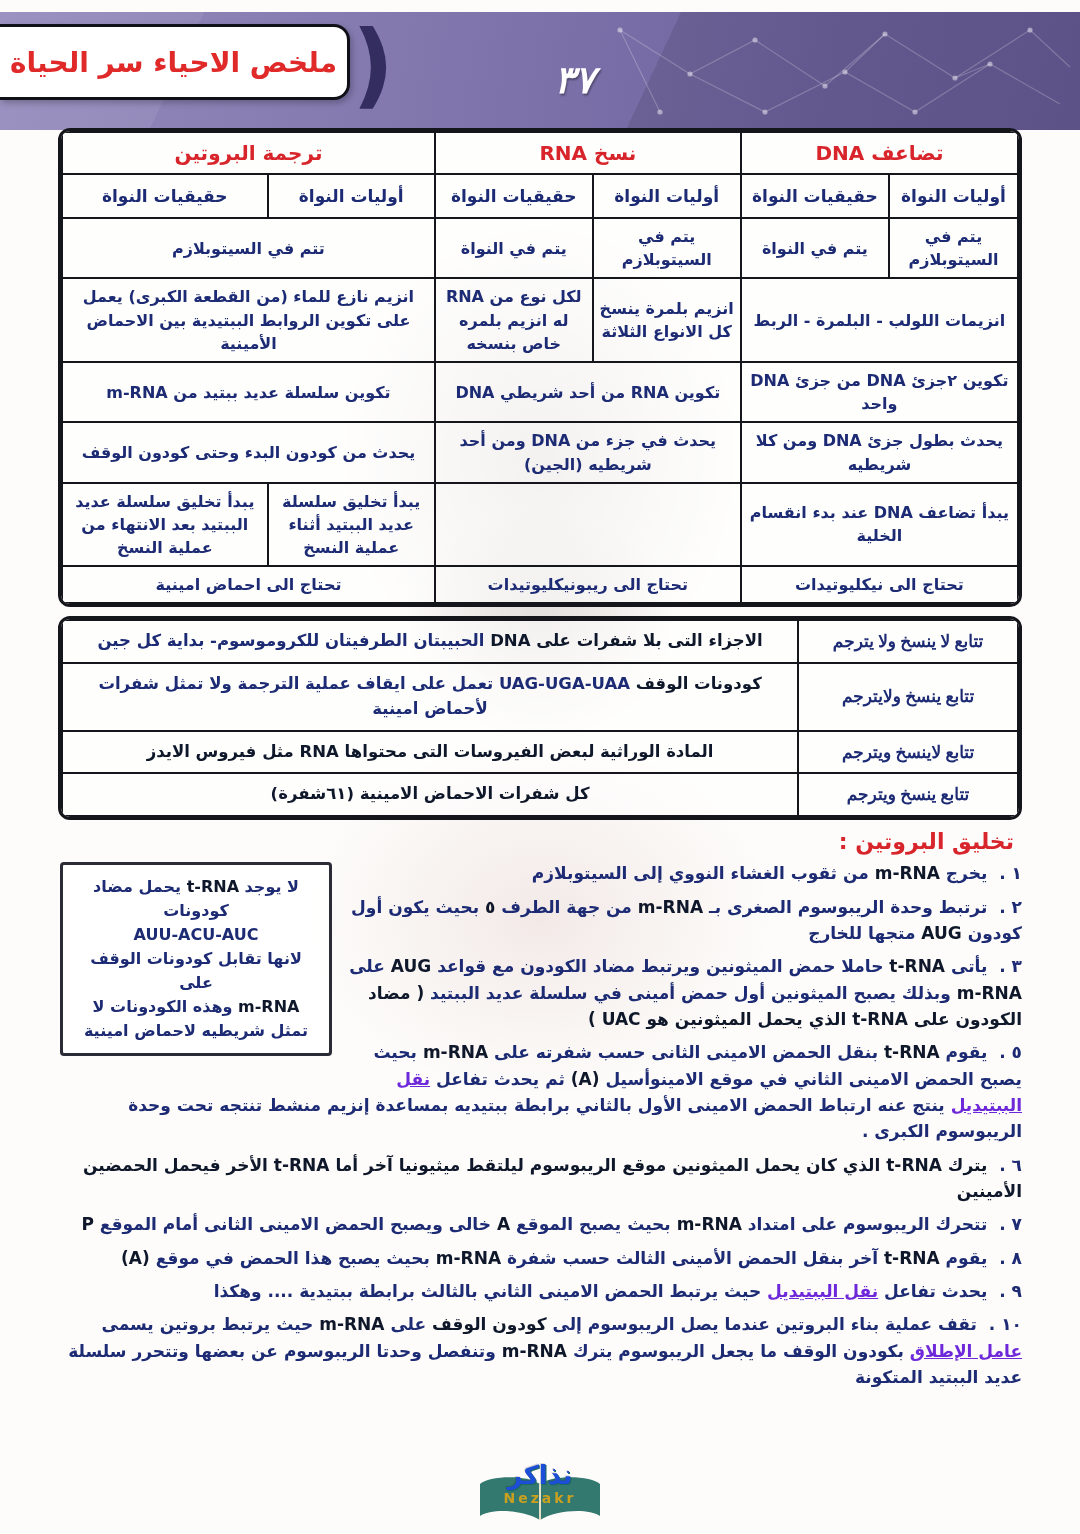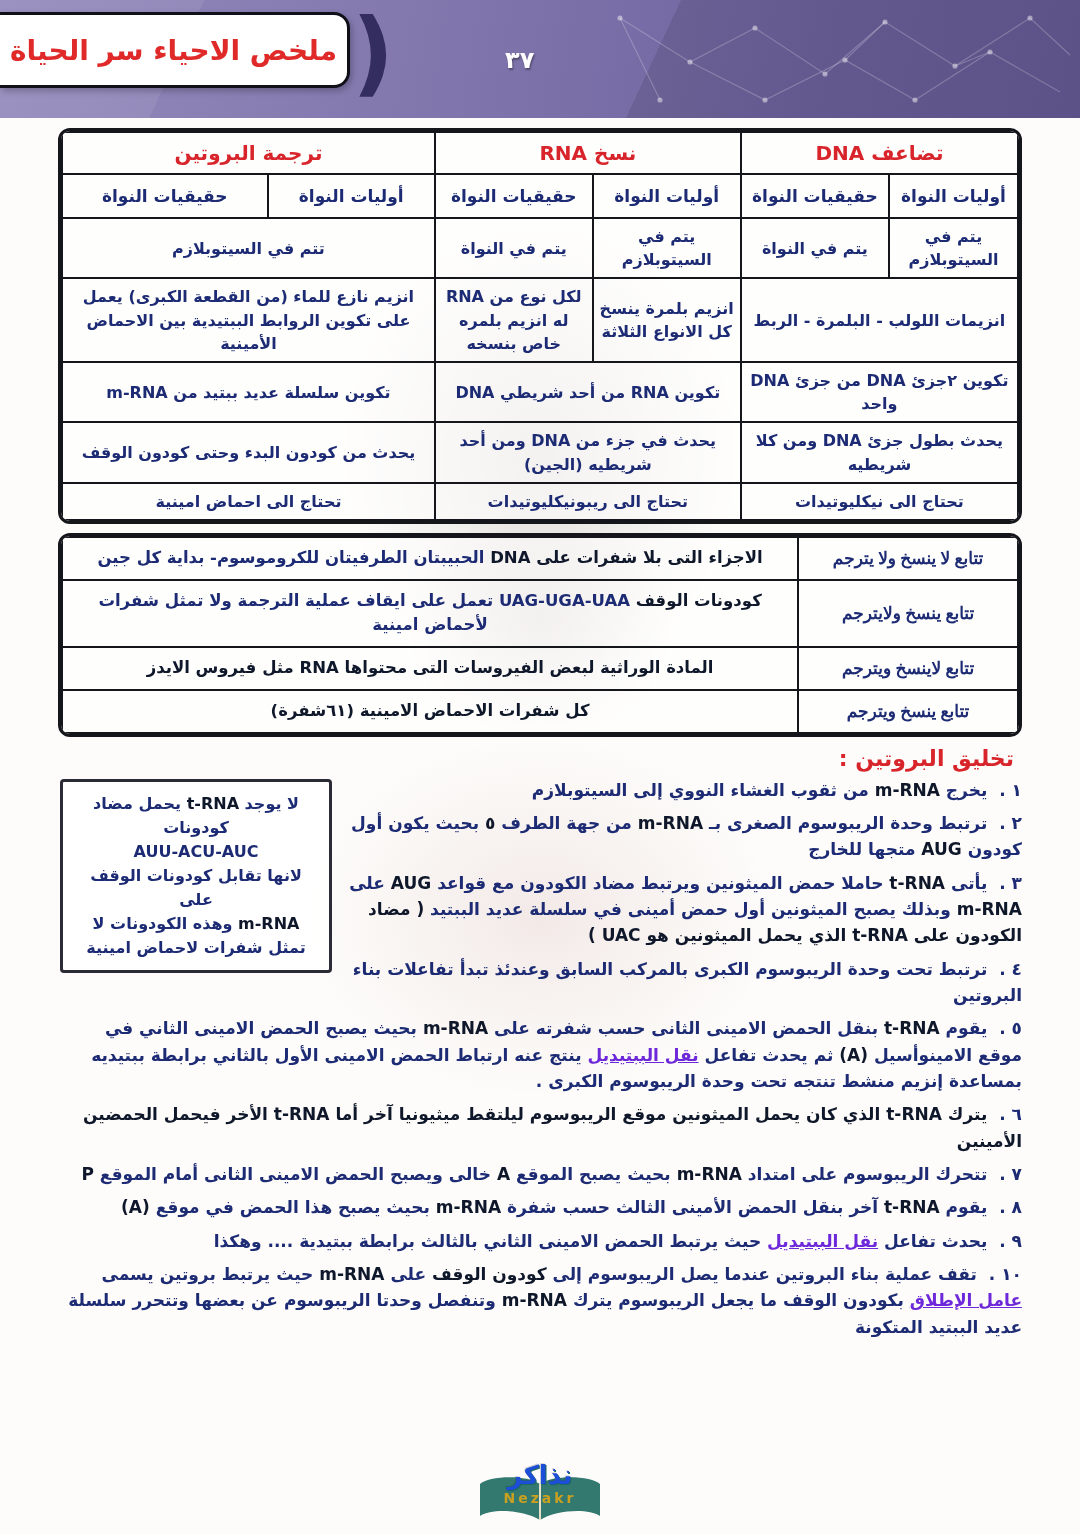--- a/index.html
+++ b/index.html
@@ -4,42 +4,43 @@
 <style>
   * { margin:0; padding:0; box-sizing:border-box; }
   html,body { width:1080px; height:1534px; }
   body {
     position:relative; overflow:hidden; direction:rtl;
     font-family:"DejaVu Sans", sans-serif;
     background:#fdfcfa; color:#1d2b74;
   }
   
   .banner {
-    position:absolute; top:0; left:0; width:1080px; height:118px;
+    position:absolute; top:12px; left:0; width:1080px; height:118px;
     background:
       linear-gradient(115deg, rgba(255,255,255,0.07) 0 18%, rgba(255,255,255,0) 18% 60%, rgba(0,0,0,0.10) 60% 100%),
       linear-gradient(100deg,#948abc 0%,#8177ad 40%,#6f639f 75%,#675b96 100%);
   }
   .net { position:absolute; top:0; left:0; }
   .title-box {
     position:absolute; top:12px; left:0; width:350px; height:76px;
     background:#ffffff; border:3px solid #101018; border-left:none;
     border-radius:0 16px 16px 0;
     display:flex; align-items:center; justify-content:center;
     box-shadow: inset 0 0 0 3px #fff, 2px 3px 6px rgba(0,0,0,0.25);
   }
   .title-text { color:#e02a2a; font-size:28px; font-weight:bold; white-space:nowrap; }
   .bracket {
     position:absolute; left:352px; top:8px; font-size:92px; line-height:1;
     color:#342d60; font-weight:bold;
   }
   .page-num {
-    position:absolute; left:505px; top:46px; width:90px; text-align:left;
-    color:#ffffff; font-size:24px; font-weight:bold;
+    position:absolute; left:505px; top:46px; width:90px; text-align:right;
+    color:#ffffff; font-size:38px; font-weight:bold;
     text-shadow:1px 2px 2px rgba(0,0,0,0.35);
+    font-style:italic;
   }
   
   .watermark {
     position:absolute; top:200px; left:220px; width:640px; height:920px; pointer-events:none;
     background:
       radial-gradient(ellipse 44% 36% at 50% 28%, rgba(135,120,112,0.20), rgba(135,120,112,0) 70%),
       radial-gradient(ellipse 30% 18% at 50% 46%, rgba(120,100,95,0.14), rgba(120,100,95,0) 70%),
       radial-gradient(ellipse 52% 28% at 50% 78%, rgba(150,70,65,0.10), rgba(150,70,65,0) 70%);
   }
   
@@ -155,20 +156,26 @@
             <td colspan="2"><span class="seg-b">تكوين ٢جزئ DNA من جزئ DNA واحد</span></td>
             <td colspan="2"><span class="seg-b">تكوين RNA من أحد شريطي DNA</span></td>
             <td colspan="2"><span class="seg-b">تكوين سلسلة عديد ببتيد من m-RNA</span></td>
           </tr>
           <tr>
             <td colspan="2"><span class="seg-b">يحدث بطول جزئ DNA ومن كلا شريطيه</span></td>
             <td colspan="2"><span class="seg-b">يحدث في جزء من DNA ومن أحد شريطيه (الجين)</span></td>
             <td colspan="2"><span class="seg-b">يحدث من كودون البدء وحتى كودون الوقف</span></td>
           </tr>
           <tr>
+            <td colspan="2"><span class="seg-b">يبدأ تضاعف DNA عند بدء انقسام الخلية</span></td>
+            <td colspan="2"></td>
+            <td><span class="seg-b">يبدأ تخليق سلسلة عديد الببتيد أثناء عملية النسخ</span></td>
+            <td><span class="seg-b">يبدأ تخليق سلسلة عديد الببتيد بعد الانتهاء من عملية النسخ</span></td>
+          </tr>
+          <tr>
             <td colspan="2"><span class="seg-b">تحتاج الى نيكليوتيدات</span></td>
             <td colspan="2"><span class="seg-b">تحتاج الى ريبونيكليوتيدات</span></td>
             <td colspan="2"><span class="seg-b">تحتاج الى احماض امينية</span></td>
           </tr>
         </tbody>
     </table>
   </div>
 
   <div class="tbl-wrap">
     <table class="t2" dir="rtl">
@@ -195,26 +202,25 @@
 
   <div class="section-title">تخليق البروتين :</div>
 
   <div class="steps">
     <div class="note-box">
         <div><span class="seg-b">لا يوجد </span><span class="seg-r">t-RNA</span><span class="seg-b"> يحمل مضاد</span></div>
         <div><span class="seg-b">كودونات</span></div>
         <div><span class="seg-b">AUU-ACU-AUC</span></div>
         <div><span class="seg-b">لانها تقابل كودونات الوقف على</span></div>
         <div><span class="seg-r">m-RNA</span><span class="seg-b"> وهذه الكودونات لا</span></div>
-        <div><span class="seg-b">تمثل شفرات لاحماض امينية</span></div>
+        <div><span class="seg-b">تمثل شريطيه لاحماض امينية</span></div>
       </div>
   <div class="step"><span class="num seg-b">١ . </span><span class="seg-b">يخرج </span><span class="seg-r">m-RNA</span><span class="seg-b"> من ثقوب الغشاء النووي إلى السيتوبلازم</span></div>
       <div class="step"><span class="num seg-b">٢ . </span><span class="seg-b">ترتبط وحدة الريبوسوم الصغرى بـ </span><span class="seg-r">m-RNA</span><span class="seg-b"> من جهة الطرف </span><span class="seg-r">٥</span><span class="seg-b"> بحيث يكون أول كودون </span><span class="seg-r">AUG</span><span class="seg-b"> متجها للخارج</span></div>
       <div class="step"><span class="num seg-b">٣ . </span><span class="seg-b">يأتى </span><span class="seg-r">t-RNA</span><span class="seg-b"> حاملا حمض الميثونين ويرتبط مضاد الكودون مع قواعد </span><span class="seg-r">AUG</span><span class="seg-b"> على </span><span class="seg-r">m-RNA</span><span class="seg-b"> وبذلك يصبح الميثونين أول حمض أمينى في سلسلة عديد الببتيد </span><span class="seg-r">( مضاد الكودون على </span><span class="seg-r">t-RNA</span><span class="seg-r"> الذي يحمل الميثونين هو </span><span class="seg-r">UAC</span><span class="seg-r"> )</span></div>
-      <div class="step"><span class="num seg-b">٤ . </span><span class="seg-b">ترتبط تحت وحدة الريبوسوم الكبرى بالمركب السابق وعندئذ تبدأ تفاعلات بناء البروتين</span></div>
       <div class="step"><span class="num seg-b">٥ . </span><span class="seg-b">يقوم </span><span class="seg-r">t-RNA</span><span class="seg-b"> بنقل الحمض الامينى الثانى حسب شفرته على </span><span class="seg-r">m-RNA</span><span class="seg-b"> بحيث يصبح الحمض الامينى الثاني في موقع الامينوأسيل </span><span class="seg-r">(A)</span><span class="seg-b"> ثم يحدث تفاعل </span><span class="seg-bu">نقل الببتيديل</span><span class="seg-b"> ينتج عنه ارتباط الحمض الامينى الأول بالثاني برابطة ببتيديه بمساعدة إنزيم منشط تنتجه تحت وحدة الريبوسوم الكبرى .</span></div>
       <div class="step"><span class="num seg-b">٦ . </span><span class="seg-r">يترك </span><span class="seg-r">t-RNA</span><span class="seg-r"> الذي كان يحمل الميثونين موقع الريبوسوم ليلتقط ميثيونيا آخر أما </span><span class="seg-r">t-RNA</span><span class="seg-r"> الأخر فيحمل الحمضين الأمينين</span></div>
       <div class="step"><span class="num seg-b">٧ . </span><span class="seg-b">تتحرك الريبوسوم على امتداد </span><span class="seg-r">m-RNA</span><span class="seg-b"> بحيث يصبح الموقع </span><span class="seg-r">A</span><span class="seg-b"> خالى ويصبح الحمض الامينى الثانى أمام الموقع </span><span class="seg-r">P</span></div>
       <div class="step"><span class="num seg-b">٨ . </span><span class="seg-b">يقوم </span><span class="seg-r">t-RNA</span><span class="seg-b"> آخر بنقل الحمض الأمينى الثالث حسب شفرة </span><span class="seg-r">m-RNA</span><span class="seg-b"> بحيث يصبح هذا الحمض في موقع </span><span class="seg-r">(A)</span></div>
       <div class="step"><span class="num seg-b">٩ . </span><span class="seg-b">يحدث تفاعل </span><span class="seg-bu">نقل الببتيديل</span><span class="seg-b"> حيث يرتبط الحمض الامينى الثاني بالثالث برابطة ببتيدية .... وهكذا</span></div>
       <div class="step"><span class="num seg-b">١٠ . </span><span class="seg-b">تقف عملية بناء البروتين عندما يصل الريبوسوم إلى </span><span class="seg-r">كودون الوقف</span><span class="seg-b"> على </span><span class="seg-r">m-RNA</span><span class="seg-b"> حيث يرتبط بروتين يسمى </span><span class="seg-bu">عامل الإطلاق</span><span class="seg-b"> بكودون الوقف ما يجعل الريبوسوم يترك </span><span class="seg-r">m-RNA</span><span class="seg-b"> وتنفصل وحدتا الريبوسوم عن بعضها وتتحرر سلسلة عديد الببتيد المتكونة</span></div>
     </div>
 
 </div>
 

